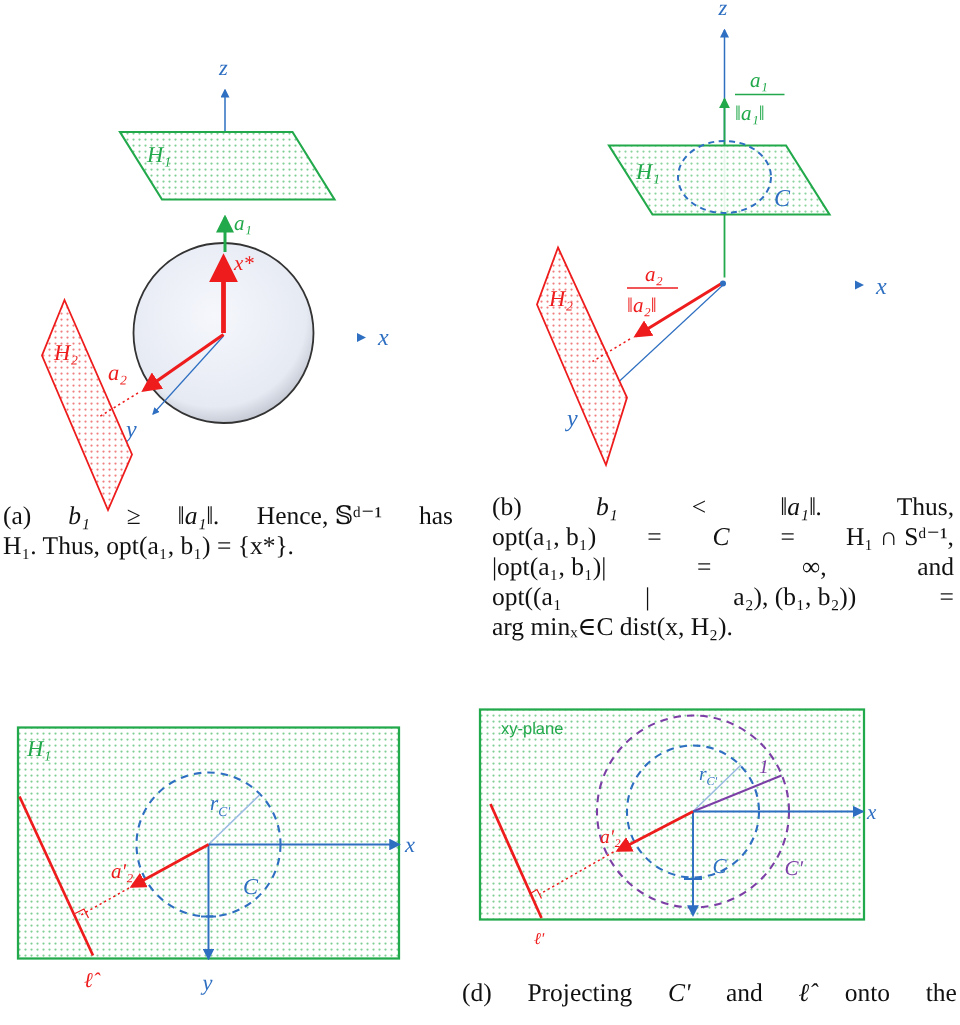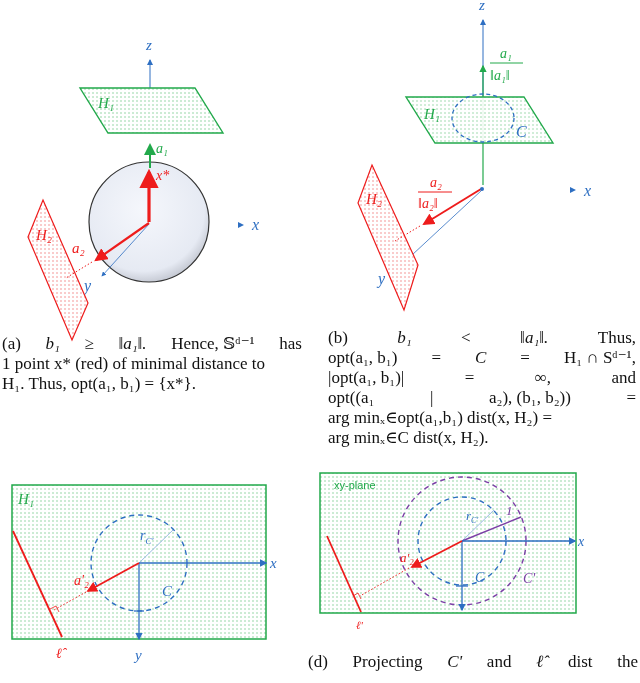--- a/index.html
+++ b/index.html
@@ -150,21 +150,20 @@
 
 <div class="cap cap-a">
   <div class="line">
     <span>(a)</span>
     <i>b₁</i>
     <span>≥</span>
     <i>‖a₁‖.</i>
     <span>Hence, 𝕊ᵈ⁻¹</span>
     <span>has</span>
   </div>
-  <div>1 point x* (red) of minimal distance to</div>
   <div>H₁. Thus, opt(a₁, b₁) = {x*}.</div>
 </div>
 
 <div class="cap cap-b">
   <div class="line">
     <span>(b)</span>
     <i>b₁</i>
     <span>&lt;</span>
     <i>‖a₁‖.</i>
     <span>Thus,</span>
@@ -181,27 +180,26 @@
     <span>=</span>
     <span>∞,</span>
     <span>and</span>
   </div>
   <div class="line">
     <span>opt((a₁</span>
     <span>|</span>
     <span>a₂), (b₁, b₂))</span>
     <span>=</span>
   </div>
-  <div>arg minₓ∈opt(a₁,b₁) dist(x, H₂) =</div>
   <div>arg minₓ∈C dist(x, H₂).</div>
 </div>
 
 <div class="cap cap-d">
   <div class="line">
     <span>(d)</span>
     <span>Projecting</span>
     <i>C'</i>
     <span>and</span>
     <i>ℓ̂</i>
-    <span>dist</span>
+    <span>onto</span>
     <span>the</span>
   </div>
 </div>
 
 </body></html>

